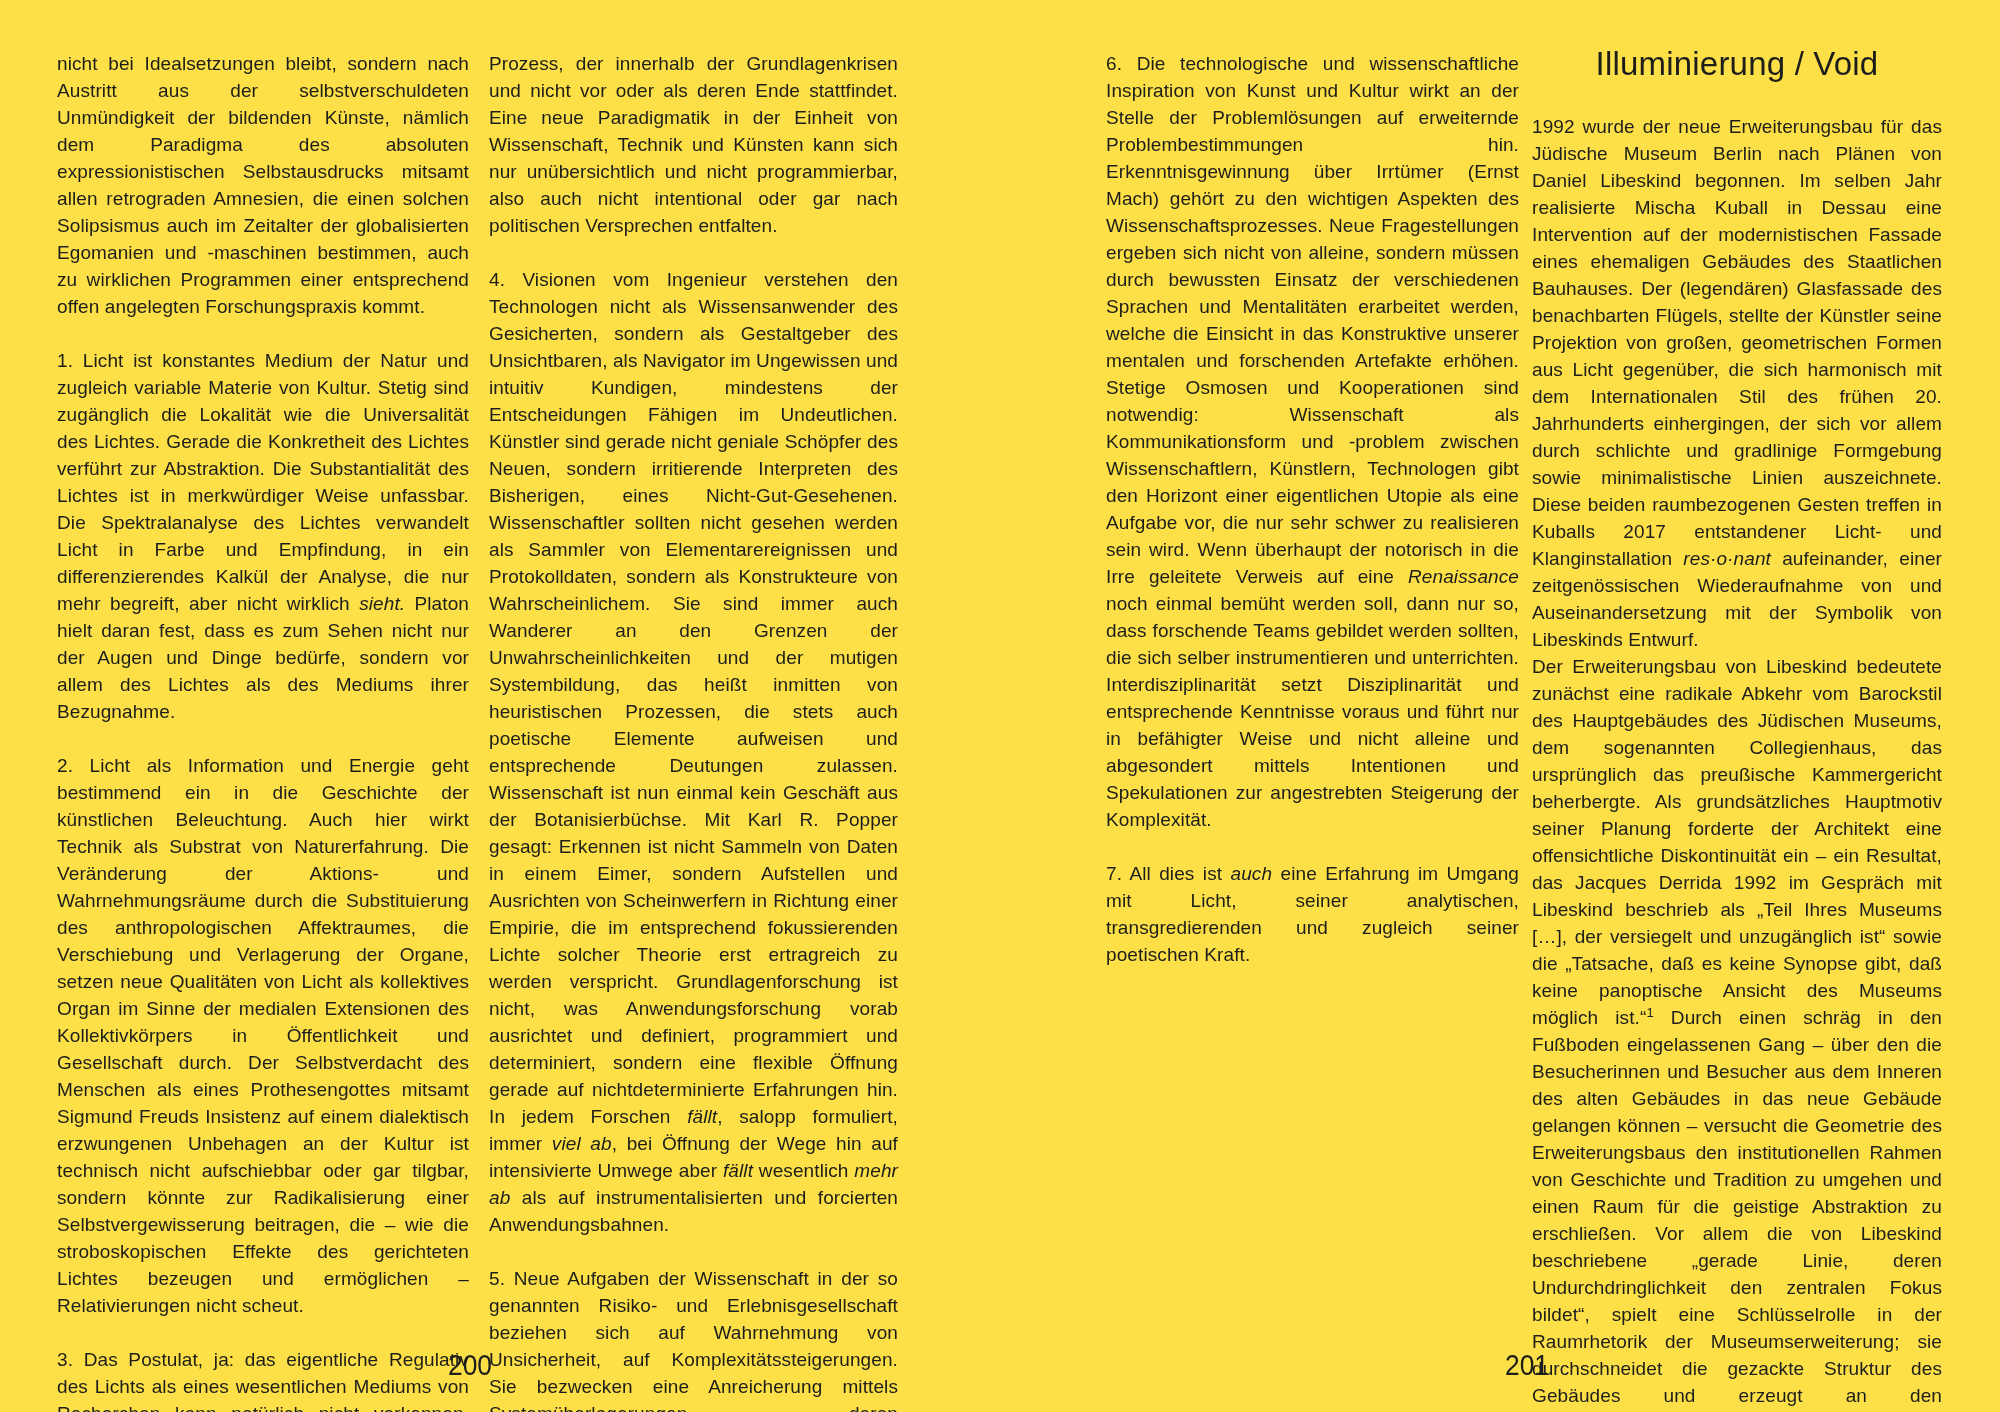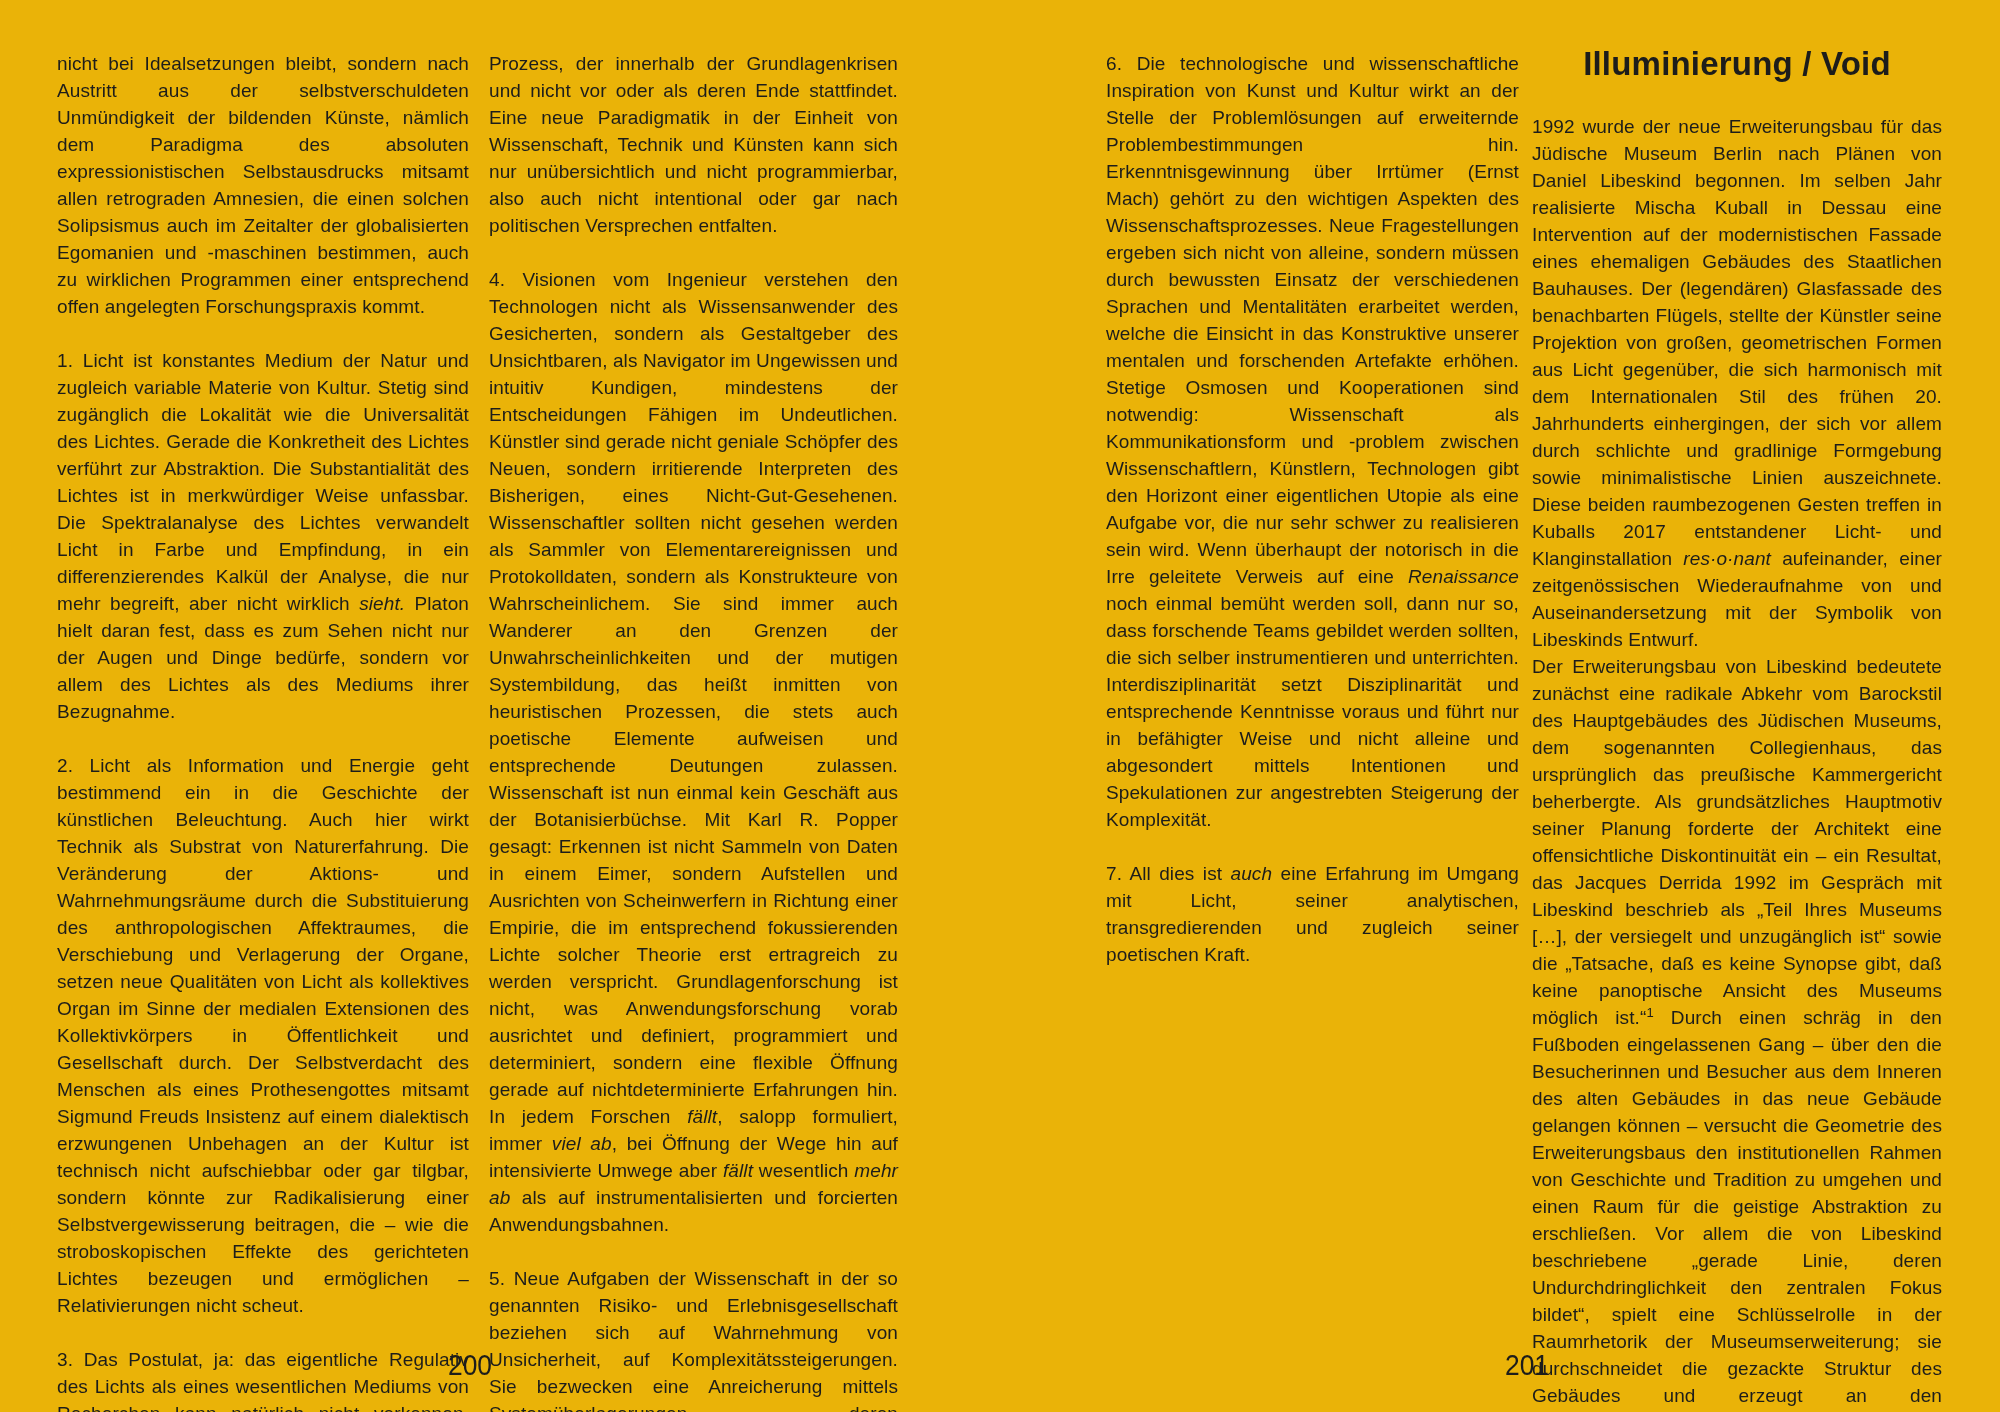--- a/index.html
+++ b/index.html
@@ -25,21 +25,21 @@
   .col-a { left: 57px;   width: 412px; }
   .col-b { left: 489px;  width: 409px; }
   .col-c { left: 1106px; width: 413px; }
   .col-d { left: 1532px; top: 44px; width: 410px; }
   .col-d .body p { margin: 0; }
   .article-head { text-align: center; margin-bottom: 30px; }
   .article-title {
     font-family: "Liberation Sans", "DejaVu Sans", sans-serif;
     font-size: 33px;
     line-height: 39px;
-    font-weight: 700;
+    font-weight: 400;
     letter-spacing: 0.2px;
   }
   .article-author {
     font-family: "Liberation Serif", "DejaVu Serif", serif;
     font-size: 37px;
     line-height: 44px;
     letter-spacing: 0.5px;
   }
   .page-number {
     position: absolute;
@@ -49,21 +49,21 @@
     transform: translateX(-50%) scaleX(0.88);
   }
   .pn-left  { left: 470px; }
   .pn-right { left: 1527px; }
   i { }
   sup { font-size: 13px; line-height: 0; vertical-align: super; }
 </style>
 </head>
 <body>
 
-<div class="spread" style="background: #eab308; color: rgb(29, 29, 27);">
+<div class="spread" style="background: #fde047; color: rgb(29, 29, 27);">
 
   <div class="col col-a">
     <p>nicht bei Idealsetzungen bleibt, sondern nach Austritt aus der selbstverschuldeten Unmündigkeit der bildenden Künste, nämlich dem Paradigma des absoluten expressionistischen Selbstausdrucks mitsamt allen retrograden Amnesien, die einen solchen Solipsismus auch im Zeitalter der globalisierten Egomanien und -maschinen bestimmen, auch zu wirklichen Programmen einer entsprechend offen angelegten Forschungspraxis kommt.</p>
     <p>1. Licht ist konstantes Medium der Natur und zugleich variable Materie von Kultur. Stetig sind zugänglich die Lokalität wie die Universalität des Lichtes. Gerade die Konkretheit des Lichtes verführt zur Abstraktion. Die Substantialität des Lichtes ist in merkwürdiger Weise unfassbar. Die Spektralanalyse des Lichtes verwandelt Licht in Farbe und Empfindung, in ein differenzierendes Kalkül der Analyse, die nur mehr begreift, aber nicht wirklich <i>sieht.</i> Platon hielt daran fest, dass es zum Sehen nicht nur der Augen und Dinge bedürfe, sondern vor allem des Lichtes als des Mediums ihrer Bezugnahme.</p>
     <p>2. Licht als Information und Energie geht bestimmend ein in die Geschichte der künstlichen Beleuchtung. Auch hier wirkt Technik als Substrat von Naturerfahrung. Die Veränderung der Aktions- und Wahrnehmungsräume durch die Substituierung des anthropologischen Affektraumes, die Verschiebung und Verlagerung der Organe, setzen neue Qualitäten von Licht als kollektives Organ im Sinne der medialen Extensionen des Kollektivkörpers in Öffentlichkeit und Gesellschaft durch. Der Selbstverdacht des Menschen als eines Prothesengottes mitsamt Sigmund Freuds Insistenz auf einem dialektisch erzwungenen Unbehagen an der Kultur ist technisch nicht aufschiebbar oder gar tilgbar, sondern könnte zur Radikalisierung einer Selbstvergewisserung beitragen, die – wie die stroboskopischen Effekte des gerichteten Lichtes bezeugen und ermöglichen – Relativierungen nicht scheut.</p>
     <p>3. Das Postulat, ja: das eigentliche Regulativ des Lichts als eines wesentlichen Mediums von Recherchen kann natürlich nicht verkennen, dass wirkliche Wissenschaft und Forschung sich oft innerhalb von kritischen Phasen befinden, ja sich im Modus der Krise überhaupt erst entwickeln. Grundlagenkrisen der Wissenschaft beflügeln deren Antrieb und bilden eine Konstanz innerhalb von Diskontinuitäten. Sie sind zu jeder Zeit gegeben. Wissenschaft ist ein</p>
   </div>
 
   <div class="col col-b">
     <p>Prozess, der innerhalb der Grundlagenkrisen und nicht vor oder als deren Ende stattfindet. Eine neue Paradigmatik in der Einheit von Wissenschaft, Technik und Künsten kann sich nur unübersichtlich und nicht programmierbar, also auch nicht intentional oder gar nach politischen Versprechen entfalten.</p>

